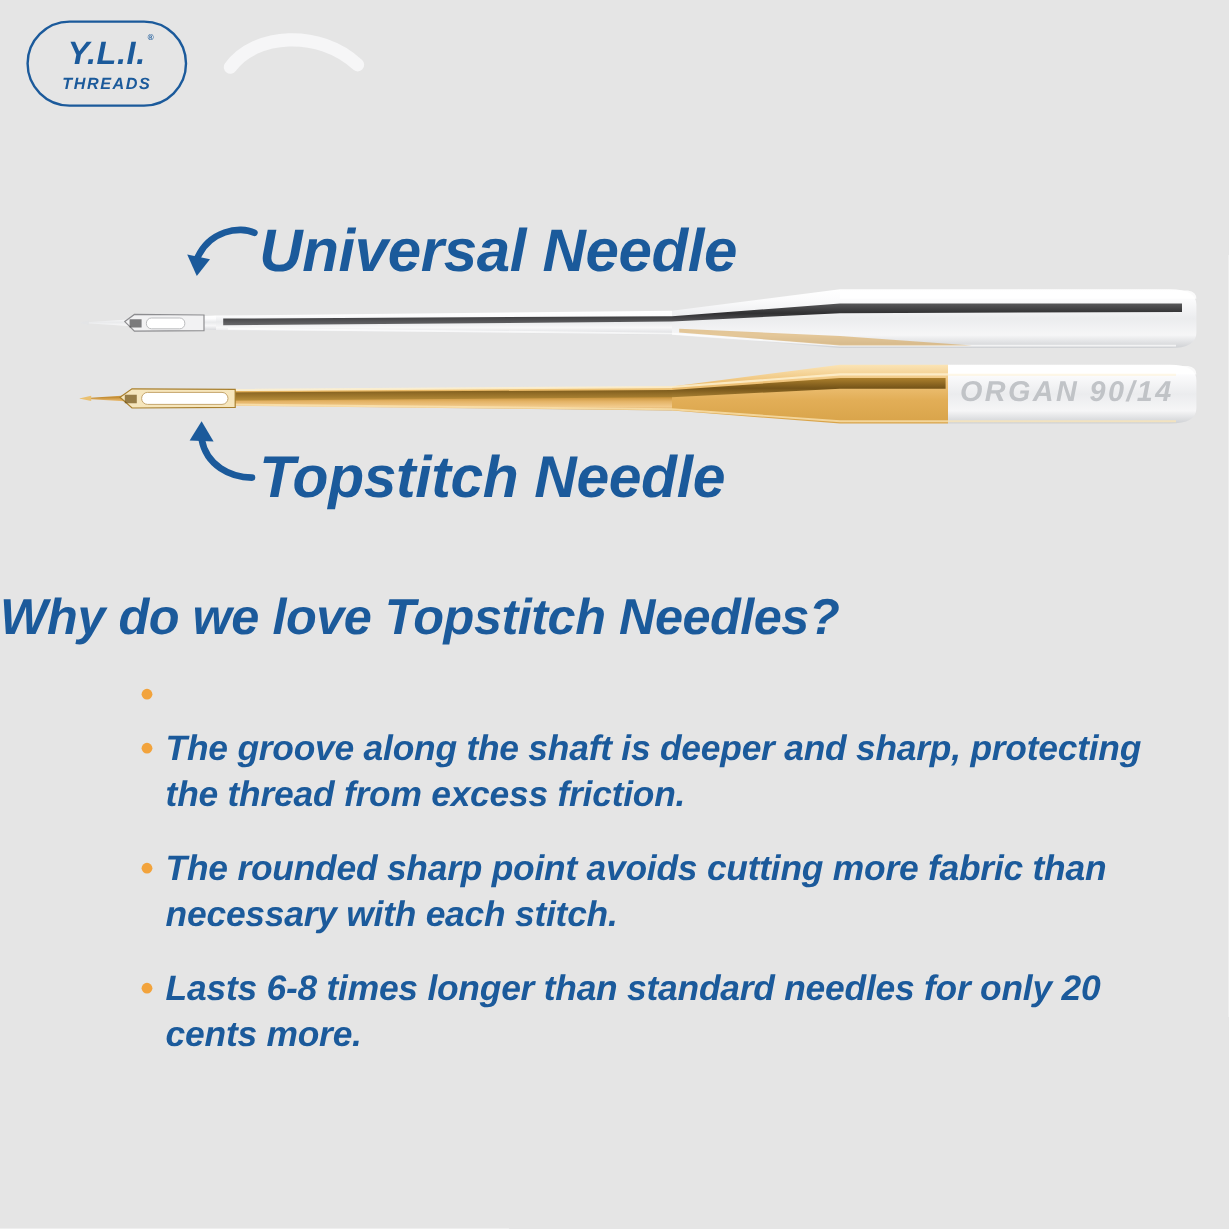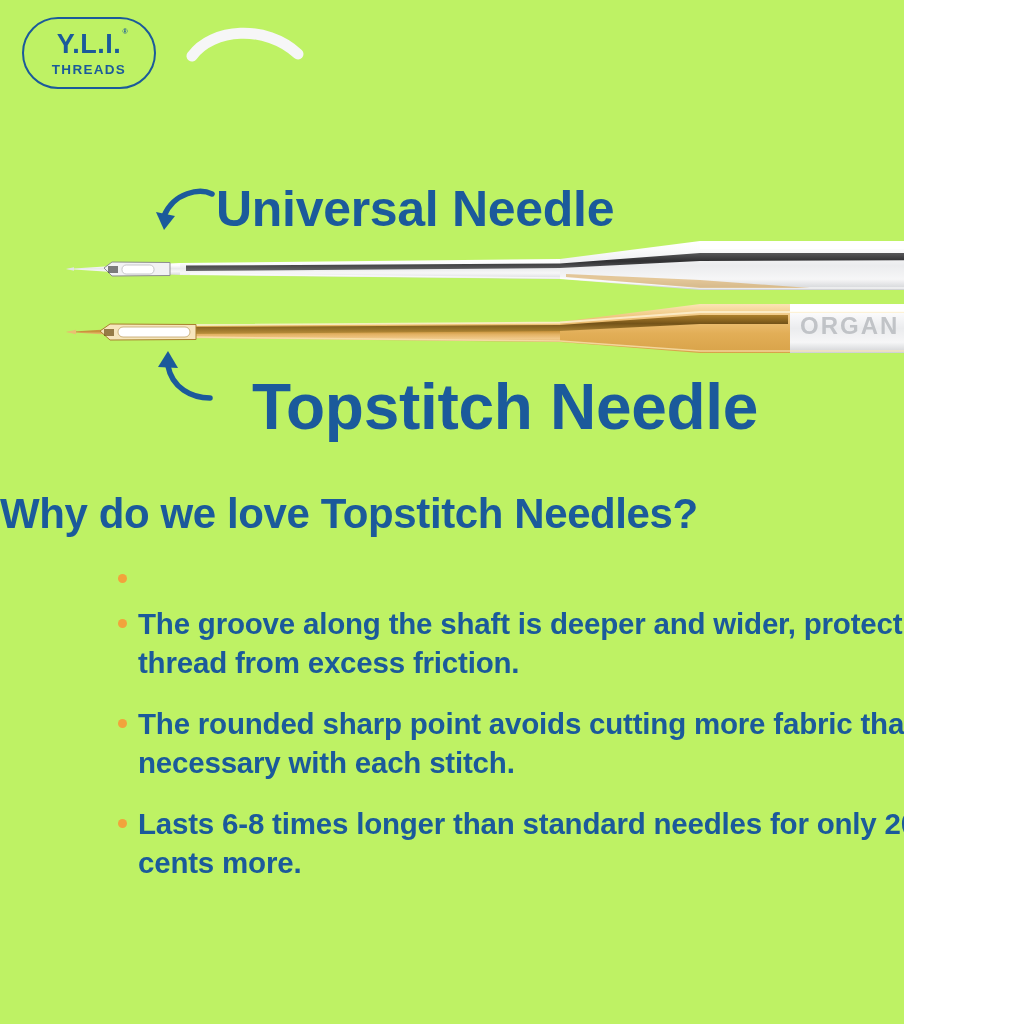--- a/index.html
+++ b/index.html
@@ -7,24 +7,25 @@
     margin: 0;
     padding: 0;
     background: #ffffff;
   }
   body {
     font-family: "Liberation Sans", sans-serif;
     -webkit-font-smoothing: antialiased;
   }
   #page {
     position: relative;
-    width: 904px;
+    width: 1024px;
     height: 1024px;
-    background: #bef264;
+    background: #e5e5e5;
     overflow: hidden;
+    font-style: italic;
   }
 
   
   #logo {
     position: absolute;
     left: 22px;
     top: 17px;
     width: 134px;
     height: 72px;
     border: 2px solid #1B5A9B;
@@ -82,22 +83,21 @@
   }
   #label-universal {
     left: 216px;
     top: 180px;
     font-size: 50px;
     text-align: right;
   }
   #label-topstitch {
     left: 216px;
     top: 370px;
-    font-size: 64px;
-    margin-left: 36px;
+    font-size: 49px;
   }
   .curve-arrow {
     position: absolute;
   }
   #arrow-universal { left: 150px; top: 186px; width: 70px; height: 52px; }
   #arrow-topstitch { left: 152px; top: 348px; width: 70px; height: 56px; }
 
   
   #needles {
     position: absolute;
@@ -283,21 +283,21 @@
   <div class="needle-label" id="label-topstitch">Topstitch Needle</div>
 
   <div id="section-heading">Why do we love Topstitch Needles?</div>
 
   <div id="bullets">
     <div class="bullet-row">
       <span class="bullet-dot"></span>
     </div>
     <div class="bullet-row">
       <span class="bullet-dot"></span>
-      <span class="bullet-text">The groove along the shaft is deeper and wider, protecting the thread from excess friction.</span>
+      <span class="bullet-text">The groove along the shaft is deeper and sharp, protecting the thread from excess friction.</span>
     </div>
     <div class="bullet-row">
       <span class="bullet-dot"></span>
       <span class="bullet-text">The rounded sharp point avoids cutting more fabric than necessary with each stitch.</span>
     </div>
     <div class="bullet-row">
       <span class="bullet-dot"></span>
       <span class="bullet-text">Lasts 6-8 times longer than standard needles for only 20 cents more.</span>
     </div>
   </div>

